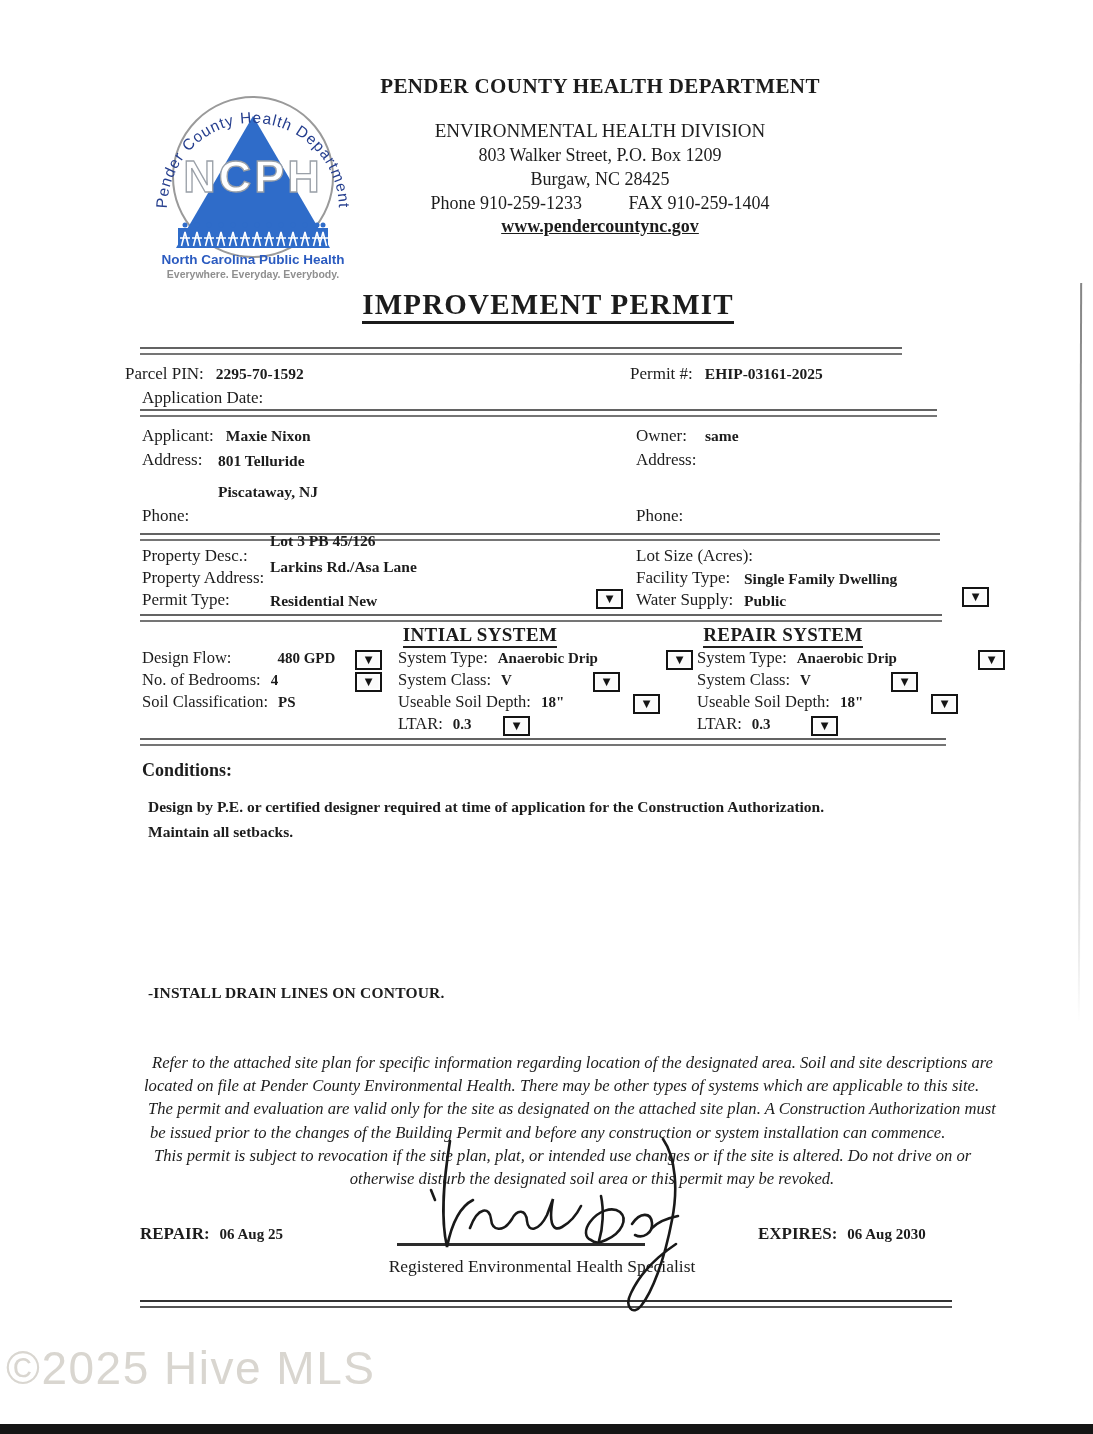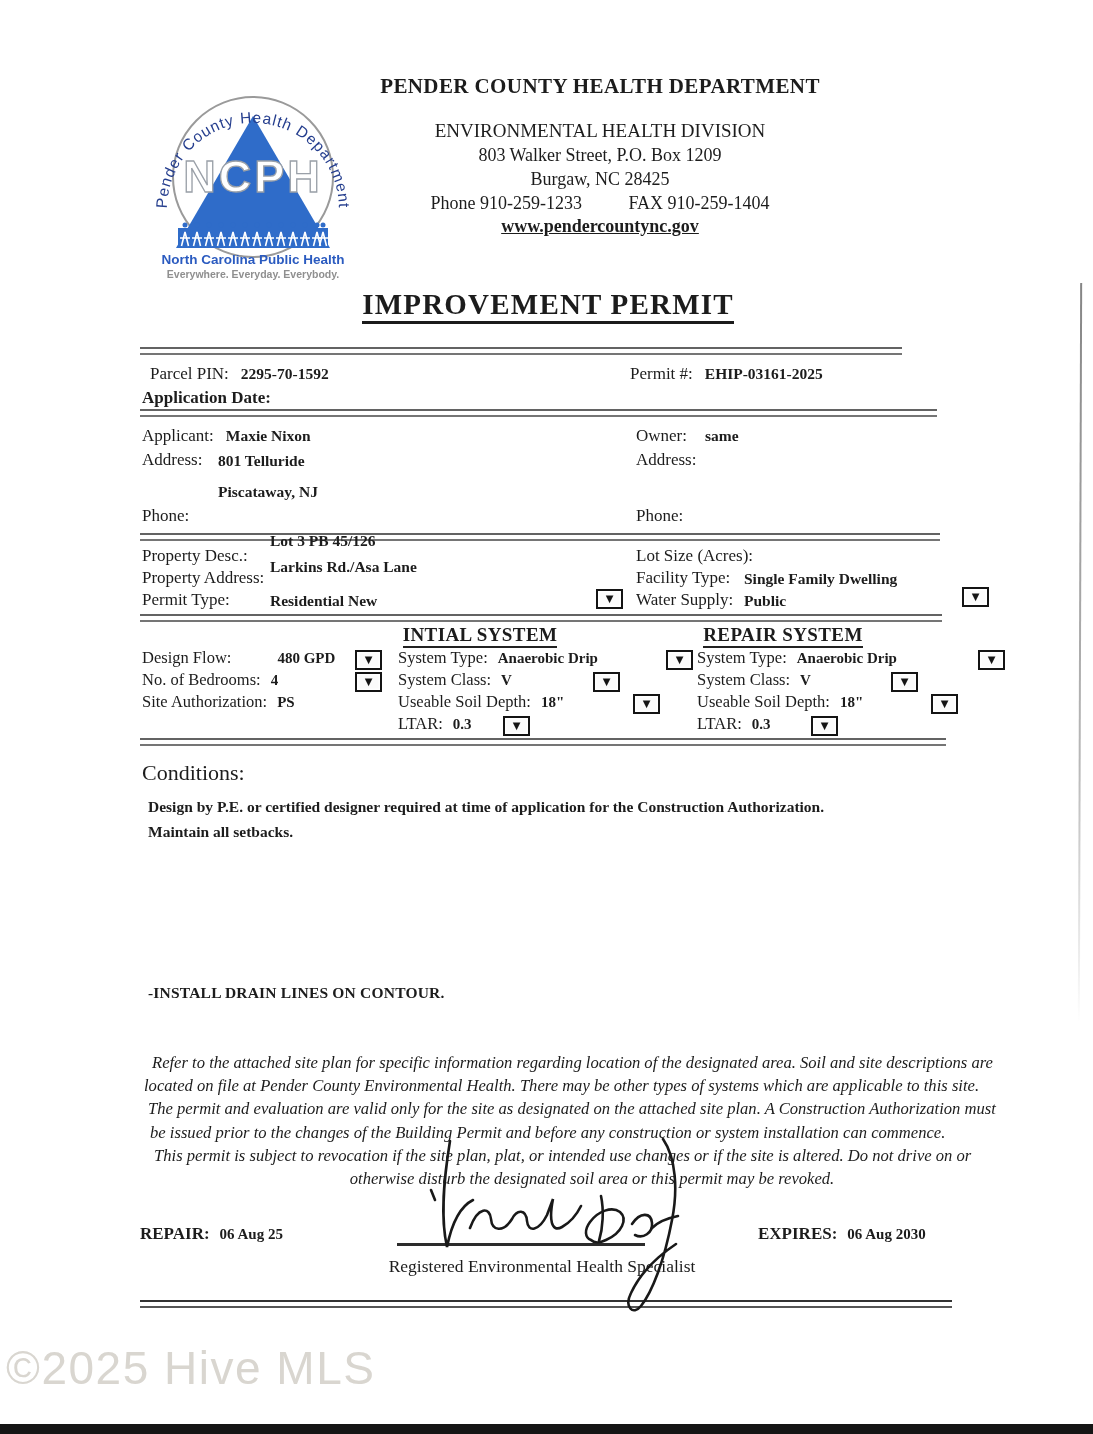--- a/index.html
+++ b/index.html
@@ -27,21 +27,21 @@
   
   .sys-hdr{font-size:19px;font-weight:bold;letter-spacing:.4px;text-align:center;}
   .sys-hdr span{border-bottom:2.5px solid #222;padding-bottom:1px;}
   .srow .lbl{font-size:16.5px;}
   .srow .val{margin-left:6px;font-size:15px;}
   
   .dd{position:absolute;width:23px;height:16px;border:2px solid #141414;background:#fbfbfb;
       color:#141414;font-size:10px;line-height:15px;text-align:center;
       font-family:"DejaVu Sans",sans-serif;box-shadow:inset 0 0 0 1.5px #ffffff;}
   
-  .cond-h{font-size:22px;font-weight:normal;}
+  .cond-h{font-size:18px;font-weight:bold;}
   .cond-t{font-size:15.5px;font-weight:bold;line-height:1.6;}
   .note{font-size:15.5px;font-weight:bold;letter-spacing:.2px;}
   .para{font-size:16.6px;font-style:italic;line-height:23.2px;}
   .para div{white-space:nowrap;}
   
   .foot-lbl{font-size:17px;font-weight:bold;}
   .foot-val{font-size:15px;font-weight:bold;margin-left:6px;}
   .sig-title{font-size:17.5px;text-align:center;}
   .sig-line{background:#2c2c2c;}
   .watermark{font-family:"Liberation Sans",sans-serif;font-size:46px;color:#d9d6d0;letter-spacing:1.5px;}
@@ -103,29 +103,29 @@
     <span class="title">IMPROVEMENT PERMIT</span>
   </div>
 
   <div class="abs rule" style="left:140px;top:347px;width:762px;"></div>
   <div class="abs rule" style="left:140px;top:409px;width:797px;"></div>
   <div class="abs rule" style="left:140px;top:533px;width:800px;"></div>
   <div class="abs rule" style="left:140px;top:614px;width:802px;"></div>
   <div class="abs rule" style="left:140px;top:738px;width:806px;"></div>
   <div class="abs rule-dark" style="left:140px;top:1300px;width:812px;"></div>
 
-  <div class="abs row" style="left:150px;top:364px;">
+  <div class="abs row" style="left:125px;top:364px;">
     <span class="lbl">Parcel PIN:</span>
     <span class="val">2295-70-1592</span>
   </div>
   <div class="abs row" style="left:630px;top:364px;">
     <span class="lbl">Permit #:</span>
     <span class="val">EHIP-03161-2025</span>
   </div>
-  <div class="abs lbl" style="left:142px;top:388px;font-weight:bold;">Application Date:</div>
+  <div class="abs lbl" style="left:142px;top:388px;">Application Date:</div>
 
   <div class="abs row" style="left:142px;top:426px;">
     <span class="lbl">Applicant:</span>
     <span class="val">Maxie Nixon</span>
   </div>
   <div class="abs row" style="left:636px;top:426px;">
     <span class="lbl">Owner:</span>
     <span class="val" style="margin-left:14px;">same</span>
   </div>
   <div class="abs lbl" style="left:142px;top:450px;">Address:</div>
@@ -156,21 +156,21 @@
 
   <div class="abs srow" style="left:142px;top:648px;">
     <span class="lbl">Design Flow:</span>
     <span class="val" style="margin-left:42px;">480 GPD</span>
   </div>
   <div class="abs srow" style="left:142px;top:670px;">
     <span class="lbl">No. of Bedrooms:</span>
     <span class="val">4</span>
   </div>
   <div class="abs srow" style="left:142px;top:692px;">
-    <span class="lbl">Site Authorization:</span>
+    <span class="lbl">Soil Classification:</span>
     <span class="val">PS</span>
   </div>
 
   <div class="abs srow" style="left:398px;top:648px;">
     <span class="lbl">System Type:</span>
     <span class="val">Anaerobic Drip</span>
   </div>
   <div class="abs srow" style="left:398px;top:670px;">
     <span class="lbl">System Class:</span>
     <span class="val">V</span>

